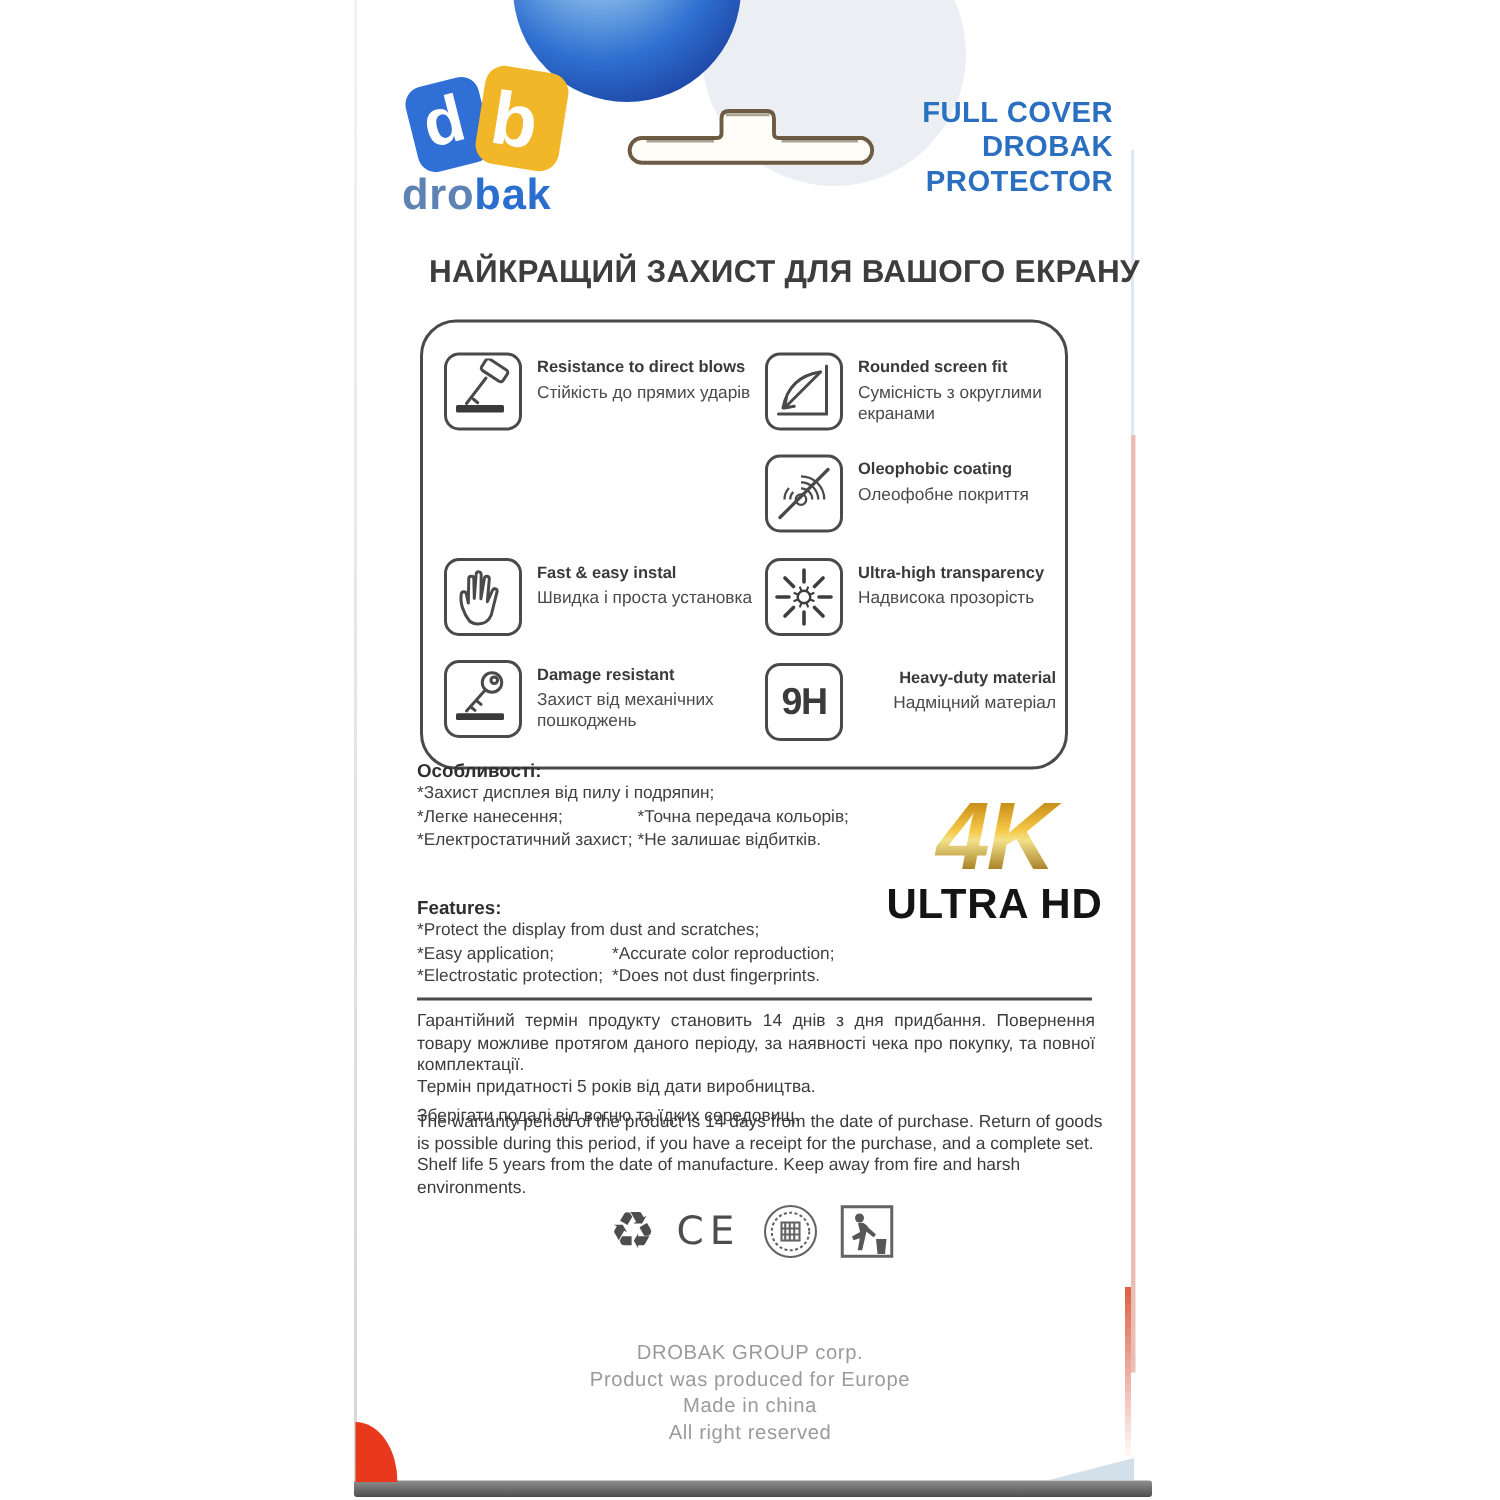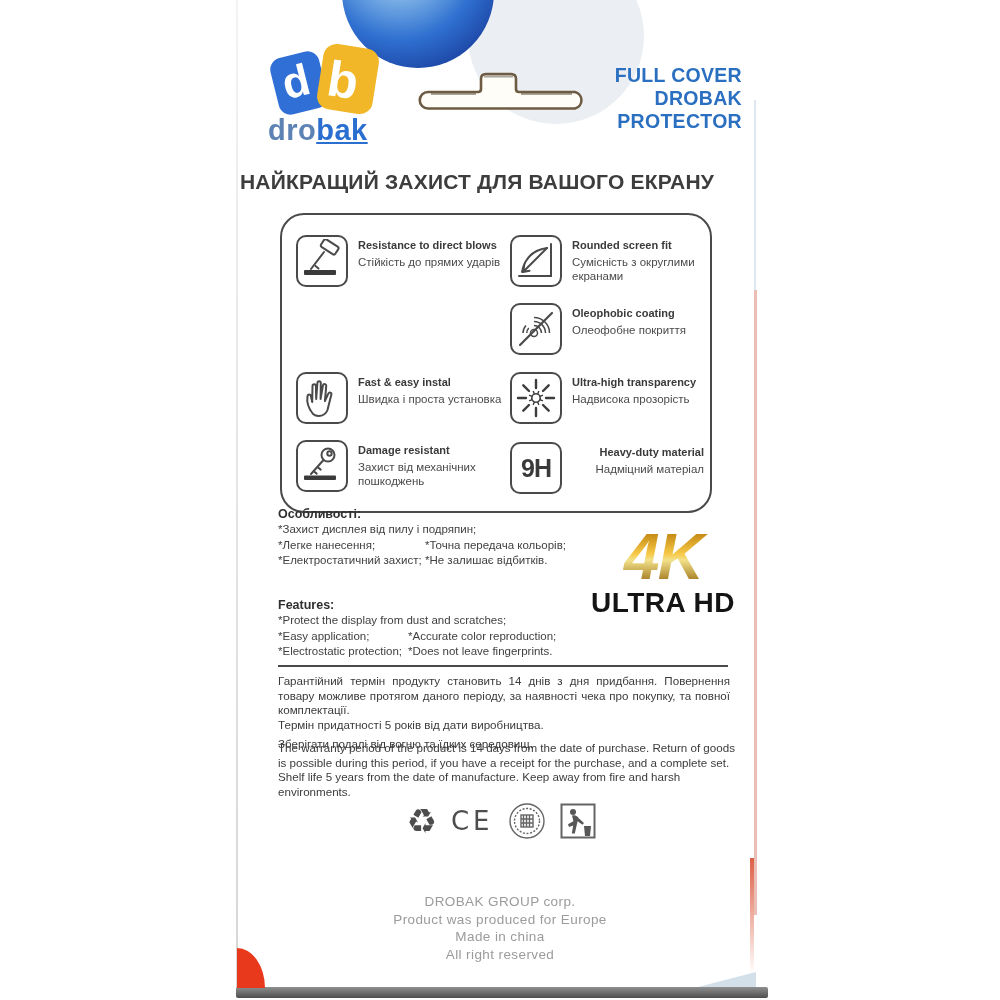--- a/index.html
+++ b/index.html
@@ -23,26 +23,26 @@
   .sphere{left:342px;top:-84px;width:152px;height:152px;border-radius:50%;
           background:radial-gradient(circle at 38% 30%,#e2f1fb 0%,#86bae9 22%,#2f70d0 55%,#1a3f9e 85%,#142f7e 100%);}
   .logo{left:268px;top:42px;width:135px;height:108px;}
   .sq{position:absolute;overflow:hidden;color:#fff;font-weight:700;}
   .sq-blue{left:6px;top:12px;width:50px;height:58px;background:#2f6fd6;border-radius:12px;transform:rotate(-14deg);}
   .sq-blue span{position:absolute;left:9px;top:2px;font-size:44px;}
   .sq-yellow{left:52px;top:4px;width:56px;height:66px;background:#f2b728;border-radius:13px;transform:rotate(9deg);}
   .sq-yellow span{position:absolute;left:8px;top:6px;font-size:50px;}
   .logo-text{position:absolute;left:0px;top:72px;font-size:29px;font-weight:600;letter-spacing:.5px;}
   .logo-dro{color:#5d82b4;}
-  .logo-bak{color:#2a6fd0;text-decoration:underline;}
+  .logo-bak{color:#2a6fd0;}
   .hang-slot{left:414px;top:66px;width:175px;height:48px;}
   .product-type{left:545px;top:64px;width:197px;text-align:right;font-size:19.5px;font-weight:700;
                 color:#2a6fc0;line-height:23px;letter-spacing:.3px;}
 
-  .headline{left:240px;top:170px;width:520px;text-align:left;font-size:21px;font-weight:700;
+  .headline{left:240px;top:170px;width:520px;text-align:right;font-size:21px;font-weight:700;
             color:#3d3d3d;letter-spacing:.2px;}
 
   
   .features-box{left:280px;top:213px;width:428px;height:296px;border:2.5px solid #4a4a4a;border-radius:24px;}
   .frow{position:absolute;display:flex;}
   .ficon{width:52px;height:52px;border:2px solid #4a4a4a;border-radius:10px;flex:none;
          display:flex;align-items:center;justify-content:center;box-sizing:border-box;}
   .ftext{margin-left:10px;}
   .ftext-l{width:150px;}
   .ftext-r{width:132px;}
@@ -273,21 +273,21 @@
   <div class="abs sec en-sec">
     <div class="sec-title">Features:</div>
     <div class="sec-line">*Protect the display from dust and scratches;</div>
     <div class="cols">
       <div class="colA">
         <div class="sec-line">*Easy application;</div>
         <div class="sec-line">*Electrostatic protection;</div>
       </div>
       <div class="colB">
         <div class="sec-line">*Accurate color reproduction;</div>
-        <div class="sec-line">*Does not leave fingerprints.</div>
+        <div class="sec-line">*Does not dust fingerprints.</div>
       </div>
     </div>
   </div>
 
   <div class="abs divider"></div>
 
   <div class="abs warranty warranty-uk">
     <div class="just">Гарантійний термін продукту становить 14 днів з дня придбання. Повернення товару можливе протягом даного періоду, за наявності чека про покупку, та повної комплектації.</div>
     <div>Термін придатності 5 років від дати виробництва.</div>
     <div class="gap-top">Зберігати подалі від вогню та їдких середовищ.</div>

